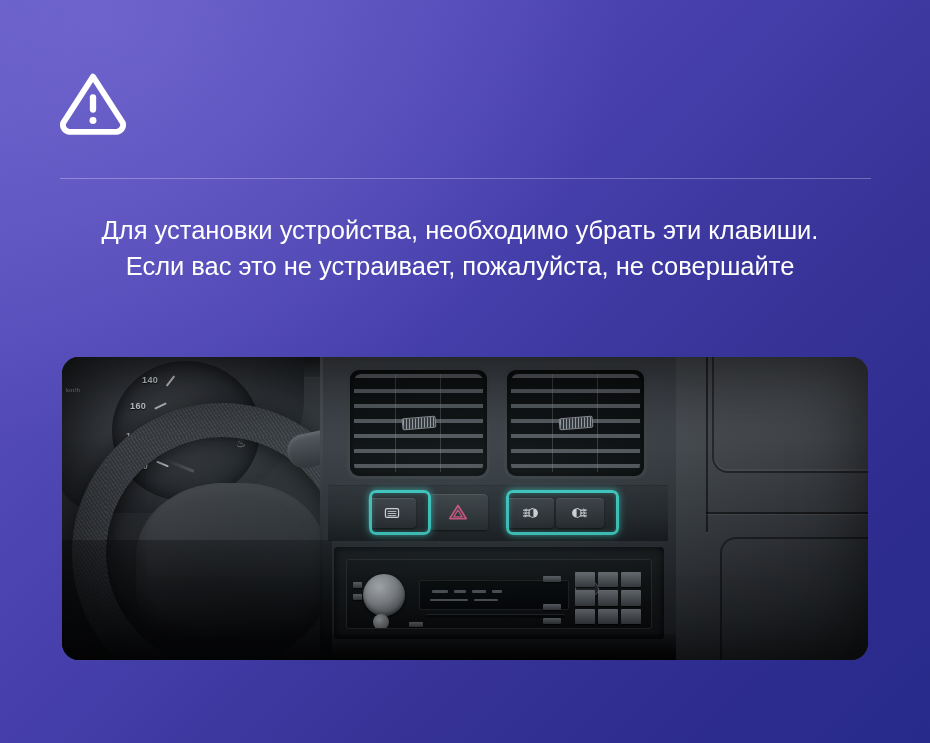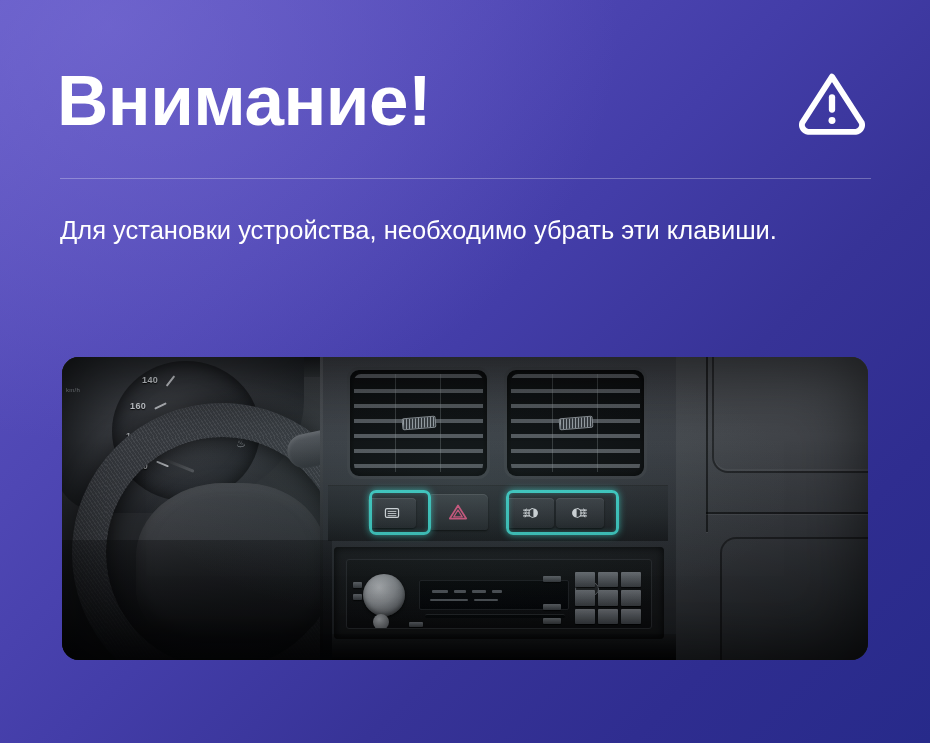--- a/index.html
+++ b/index.html
@@ -88,20 +88,21 @@
   
   .body-copy {
     position: absolute;
     left: 60px;
     top: 212px;
     width: 800px;
     color: #ffffff;
     font-size: 25.5px;
     line-height: 36px;
     font-weight: 400;
+    text-align: center;
   }
   .body-copy p { margin: 0; }
 
   
   .photo {
     position: absolute;
     left: 62px;
     top: 357px;
     width: 806px;
     height: 303px;
@@ -470,33 +471,33 @@
     box-shadow: inset 0 0 70px rgba(0,0,0,0.62);
     pointer-events: none;
   }
 </style>
 </head>
 <body>
 
 <div class="page">
 
   <div class="header">
-    <div class="title">Внимание!</div>
 
     <svg class="warn-icon" viewBox="0 0 64 64" aria-hidden="true">
       <path d="M32 9.5 L58.5 50.5 A6.2 6.2 0 0 1 53.2 58.5 L10.8 58.5 A6.2 6.2 0 0 1 5.5 50.5 Z" fill="none" stroke="#ffffff" stroke-width="5.2" stroke-linejoin="round"></path>
       <rect x="29.2" y="25" width="5.6" height="16.5" rx="2.8" fill="#ffffff"></rect>
       <circle cx="32" cy="48.4" r="3.1" fill="#ffffff"></circle>
     </svg>
   </div>
 
   <div class="divider"></div>
 
   <div class="body-copy">
     <p>Для установки устройства, необходимо убрать эти клавиши.</p>
+    <p>Если вас это не устраивает, пожалуйста, не совершайте</p>
   </div>
 
   <div class="photo">
     <div class="scene">
 
       <div class="dash-base"></div>
       <div class="dash-top-band"></div>
 
       <div class="cluster">
         <div class="gauge">

